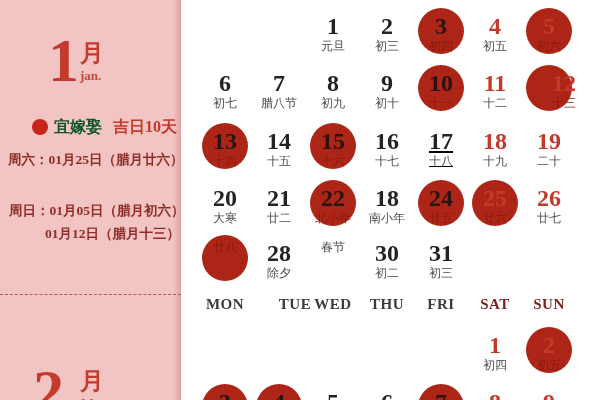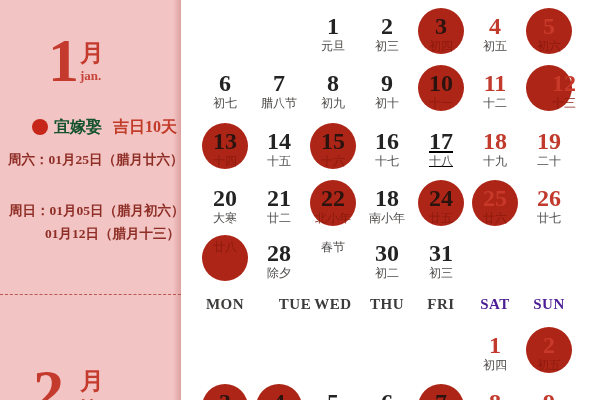--- a/index.html
+++ b/index.html
@@ -39,21 +39,21 @@
   .cell{position:absolute;width:54px;text-align:center;}
   .num{display:block;position:relative;font-size:24px;font-weight:bold;line-height:26px;color:#232323;}
   .lunar{display:block;position:relative;font-size:12px;line-height:15px;color:#4d4a48;}
   .weekend .num{color:#c13a2c;}
   .circle{position:absolute;left:4px;top:-5px;width:46px;height:46px;border-radius:50%;background:#ad2517;}
   .circled .num{color:#2b1410;}
   .circled.weekend .num{color:#c8392a;}
   .circled .lunar{color:#8a1a0d;}
   .wd{position:absolute;top:296px;width:54px;text-align:center;font-size:15px;font-weight:bold;
       letter-spacing:.5px;color:#3d3b3a;}
-  .wd.weekend{color:#4c1d95;}
+  .wd.weekend{color:#7f1d1d;}
 </style>
 </head>
 <body>
 
 <div class="screen">
 
   <aside class="sidebar">
     <span class="m-num m1-num">1</span>
     <span class="m-yue m1-yue">月</span>
     <span class="m-sub m1-sub">jan.</span>

